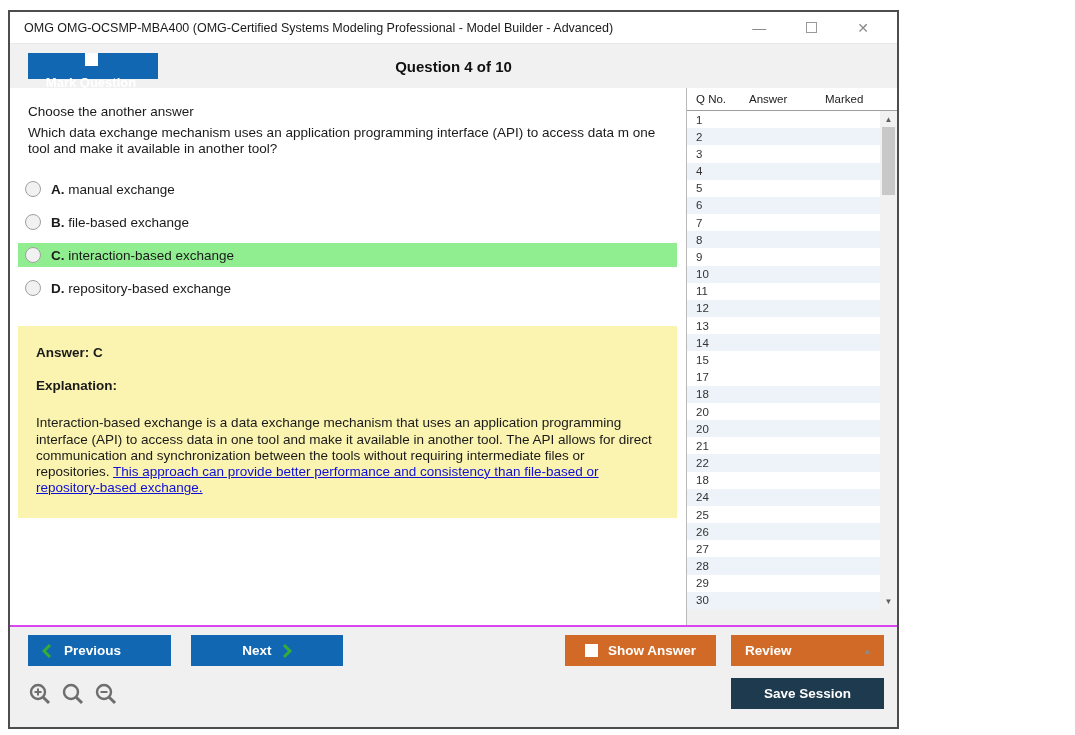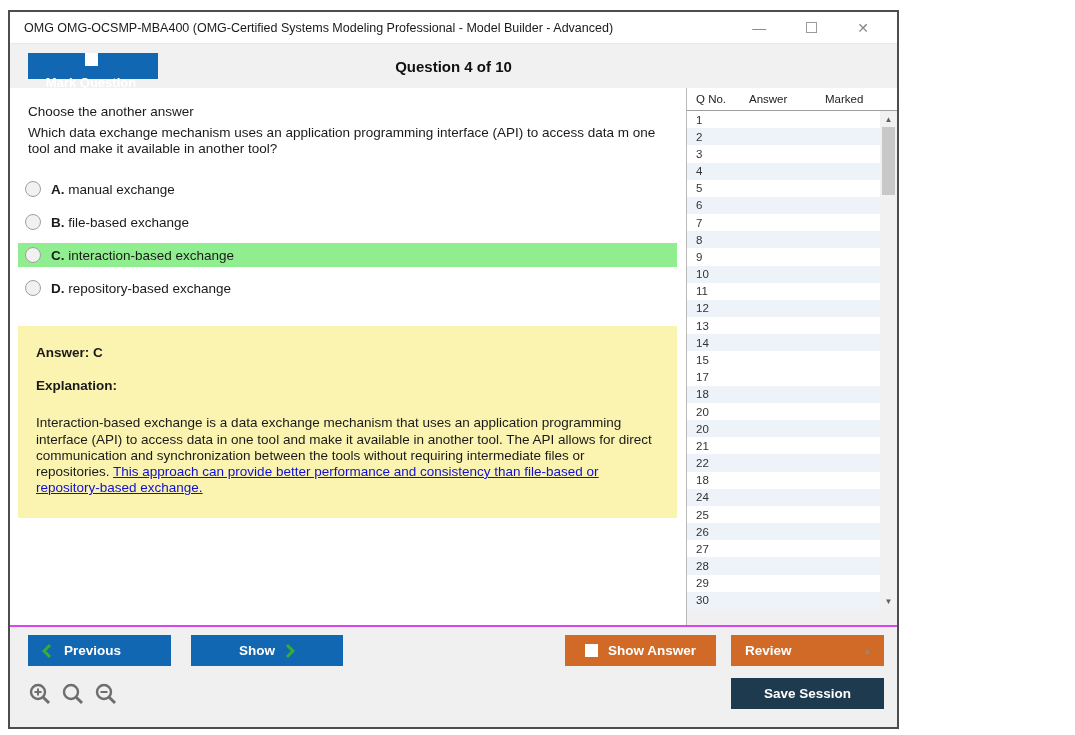--- a/index.html
+++ b/index.html
@@ -233,21 +233,21 @@
   </div>
 
   <div class="bottombar">
     <div class="btn btn-blue" id="btn-prev">
       <svg class="chev" viewBox="0 0 10 16">
           <polyline points="8,2 2,8 8,14" fill="none" stroke="#35ae35" stroke-width="3"></polyline>
         </svg>
       <span>Previous</span>
     </div>
     <div class="btn btn-blue" id="btn-next">
-      <span>Show</span>
+      <span>Next</span>
       <svg class="chev" viewBox="0 0 10 16">
           <polyline points="2,2 8,8 2,14" fill="none" stroke="#35ae35" stroke-width="3"></polyline>
         </svg>
     </div>
 
     <div class="btn btn-orange" id="btn-show-answer">
       <span class="cb"></span>
       <span>Show Answer</span>
     </div>
     <div class="btn btn-orange" id="btn-review">

